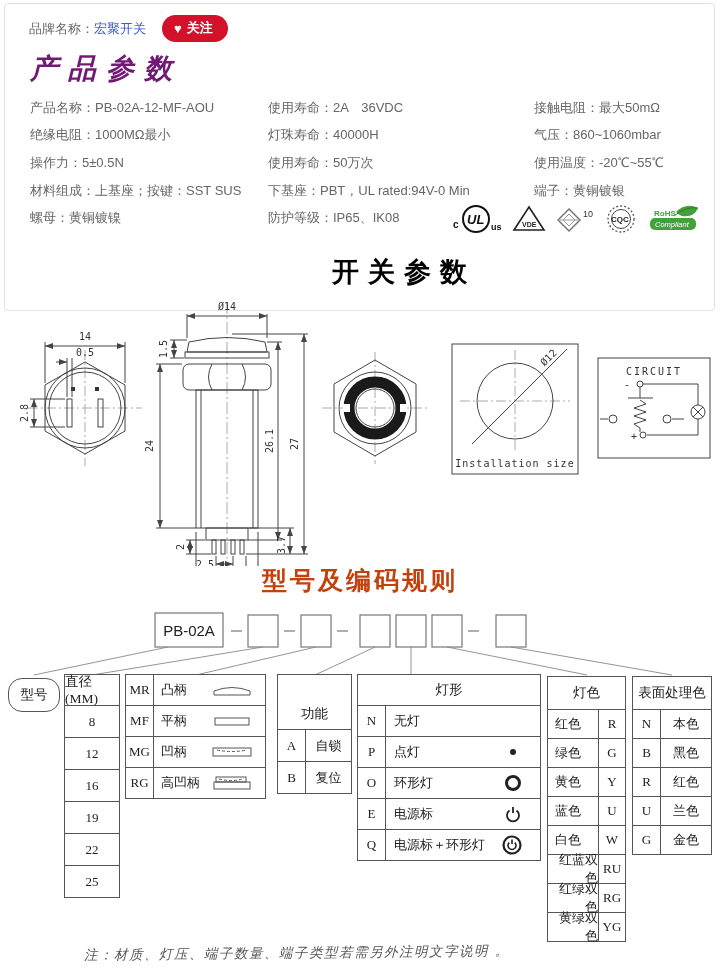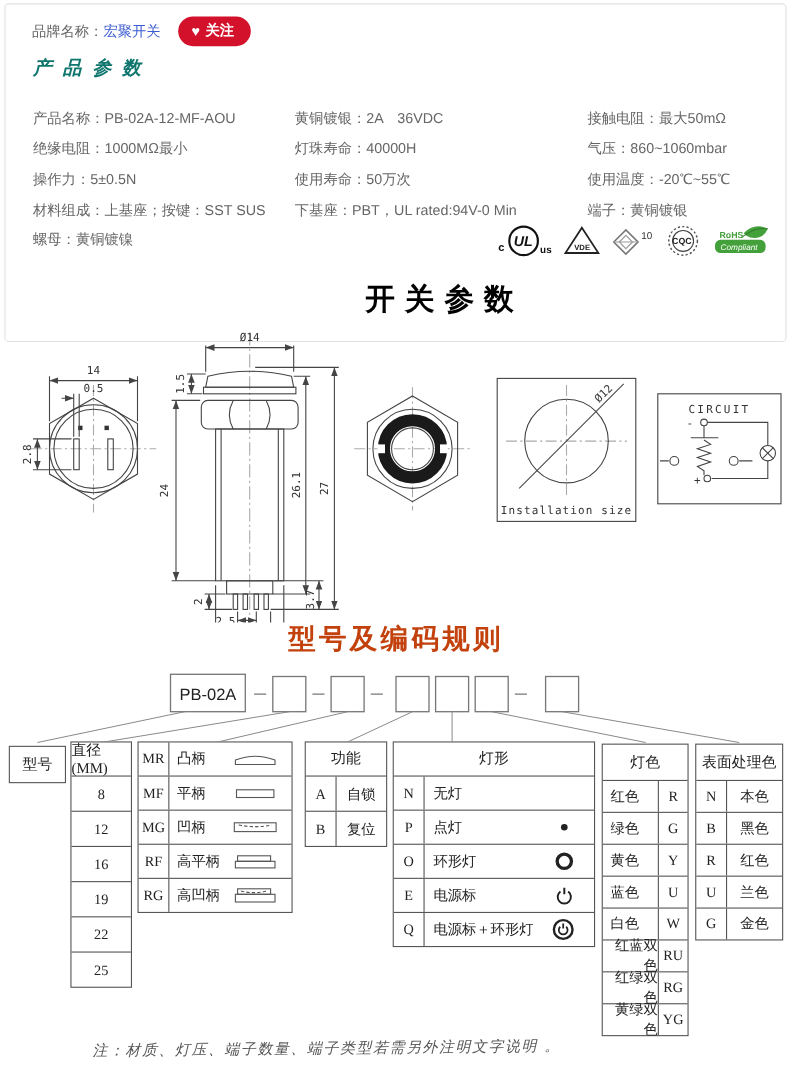--- a/index.html
+++ b/index.html
@@ -10,21 +10,21 @@
   
   .card { position:absolute; left:4px; top:3px; width:711px; height:308px;
           border:1px solid #e2e2e2; border-radius:4px; background:#fff; }
   .brand-row { position:absolute; left:24px; top:11px; display:flex; align-items:center;
                font-size:13px; color:#666; }
   .brand-link { color:#3b5bd0; text-decoration:none; cursor:pointer; }
   .follow-btn { margin-left:16px; display:flex; align-items:center; gap:5px;
                 background:#d3112b; color:#fff; border:none; border-radius:14px;
                 padding:4px 15px 5px 12px; font-size:13px; font-weight:bold; cursor:pointer; }
   .script-title { position:absolute; left:25px; top:46px; font-family:"DejaVu Serif", serif;
-                  font-style:italic; font-weight:bold; font-size:17px; letter-spacing:10px; color:#0f766e; }
+                  font-style:italic; font-weight:bold; font-size:28px; letter-spacing:10px; color:#701a75; }
   .spec-grid { position:absolute; left:25px; top:90px; display:grid;
                grid-template-columns:238px 266px 160px; grid-auto-rows:27.6px;
                font-size:13px; color:#666; align-items:center; }
   .spec-cell { white-space:nowrap; }
 
   .certs { position:absolute; right:12px; top:200px; display:flex; align-items:center; gap:8px; }
   .cert { display:block; }
 
   
   .h-switch { position:absolute; left:0; top:254px; width:720px; text-align:center;
@@ -46,28 +46,28 @@
   .tcell { display:flex; align-items:center; justify-content:center; border-left:1px solid #555; }
   .tcell:first-child { border-left:none; }
   .hdr .tcell { font-size:13.5px; }
   .grow { flex:1; }
   .left-pad { justify-content:flex-start; padding-left:7px; }
   .shape-cell { flex:1; display:flex; align-items:center; justify-content:space-between;
                 padding:0 10px 0 7px; }
   .lamp-cell { flex:1; display:flex; align-items:center; justify-content:space-between;
                padding:0 18px 0 8px; }
 
-  .t-model  { left:8px;   top:678px; width:52px; }
+  .t-model  { left:8px;   top:678px; width:52px;border-radius:14px; }
   .t-model .trow { height:32px; }
   .t-diam   { left:64px;  top:674px; width:56px; }
   .t-diam  .trow { height:32px; } .t-diam .trow:first-child { height:30px; }
   .t-shape  { left:125px; top:674px; width:141px; }
   .t-shape .trow { height:31px; } .t-shape .trow:first-child { height:30px; }
   .t-func   { left:277px; top:674px; width:75px; }
-  .t-func .trow { height:32px; } .t-func .trow:first-child { height:30px; }
+  .t-func .trow { height:32px; } .t-func .trow:first-child { height:30px;margin-top:24px; }
   .t-lamp   { left:357px; top:674px; width:184px; }
   .t-lamp .trow { height:31px; } .t-lamp .trow:first-child { height:30px; }
   .t-lcolor { left:547px; top:676px; width:79px;text-align:right; }
   .t-lcolor .trow { height:29px; } .t-lcolor .trow:first-child { height:32px; }
   .t-surf   { left:632px; top:676px; width:80px; }
   .t-surf .trow { height:29px; } .t-surf .trow:first-child { height:32px; }
   .code-cell { width:27px; flex:none; }
 
   
   .note { position:absolute; left:84px; top:944px; width:500px;
@@ -86,32 +86,33 @@
       <button class="follow-btn">
         <span>♥</span>
         <span>关注</span>
       </button>
     </div>
 
     <div class="script-title">产品参数</div>
 
     <div class="spec-grid">
       <div class="spec-cell">产品名称：PB-02A-12-MF-AOU</div>
-      <div class="spec-cell">黄铜镀银：2A　36VDC</div>
+      <div class="spec-cell">使用寿命：2A　36VDC</div>
       <div class="spec-cell">接触电阻：最大50mΩ</div>
       <div class="spec-cell">绝缘电阻：1000MΩ最小</div>
       <div class="spec-cell">灯珠寿命：40000H</div>
       <div class="spec-cell">气压：860~1060mbar</div>
       <div class="spec-cell">操作力：5±0.5N</div>
       <div class="spec-cell">使用寿命：50万次</div>
       <div class="spec-cell">使用温度：-20℃~55℃</div>
       <div class="spec-cell">材料组成：上基座；按键：SST SUS</div>
       <div class="spec-cell">下基座：PBT，UL rated:94V-0 Min</div>
       <div class="spec-cell">端子：黄铜镀银</div>
       <div class="spec-cell">螺母：黄铜镀镍</div>
+      <div class="spec-cell">防护等级：IP65、IK08</div>
       <div class="spec-cell"></div>
     </div>
 
     <div class="certs">
       <svg class="cert" width="52" height="30" viewBox="0 0 52 30">
         <text x="1" y="24" font-size="10" font-weight="bold" fill="#111">c</text>
         <circle cx="24" cy="15" r="13" fill="none" stroke="#111" stroke-width="2"></circle>
         <text x="15" y="20" font-size="13" font-weight="bold" font-style="italic" fill="#111">UL</text>
         <text x="39" y="26" font-size="9" font-weight="bold" fill="#111">us</text>
       </svg>
@@ -358,30 +359,20 @@
       <div class="tcell code-cell">MG</div>
       <div class="tcell shape-cell">
           <span>凹柄</span>
         <svg width="46" height="16" viewBox="0 0 46 16" fill="none" stroke="#555">
             <rect x="4" y="4" width="38" height="8"></rect>
             <path d="M8,6 Q23,9 38,6" stroke-dasharray="3 2"></path>
           </svg>
         </div>
     </div>
     <div class="trow">
-      <div class="tcell code-cell">RF</div>
-      <div class="tcell shape-cell">
-          <span>高平柄</span>
-        <svg width="46" height="16" viewBox="0 0 46 16" fill="none" stroke="#555">
-            <rect x="7" y="3" width="30" height="5"></rect>
-            <rect x="5" y="8" width="36" height="6"></rect>
-          </svg>
-        </div>
-    </div>
-    <div class="trow">
       <div class="tcell code-cell">RG</div>
       <div class="tcell shape-cell">
           <span>高凹柄</span>
         <svg width="46" height="16" viewBox="0 0 46 16" fill="none" stroke="#555">
             <rect x="7" y="2" width="30" height="5"></rect>
             <path d="M10,4 Q22,7 34,4" stroke-dasharray="3 2"></path>
             <rect x="5" y="7" width="36" height="7"></rect>
           </svg>
         </div>
     </div>

